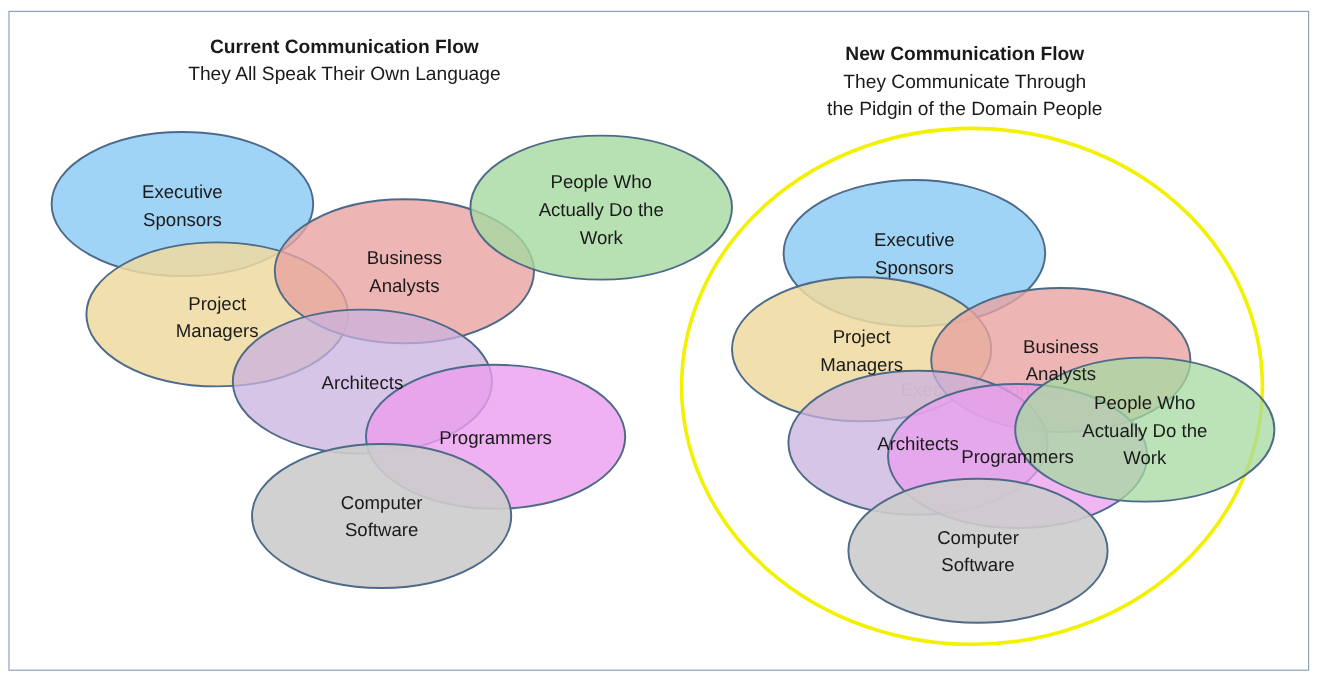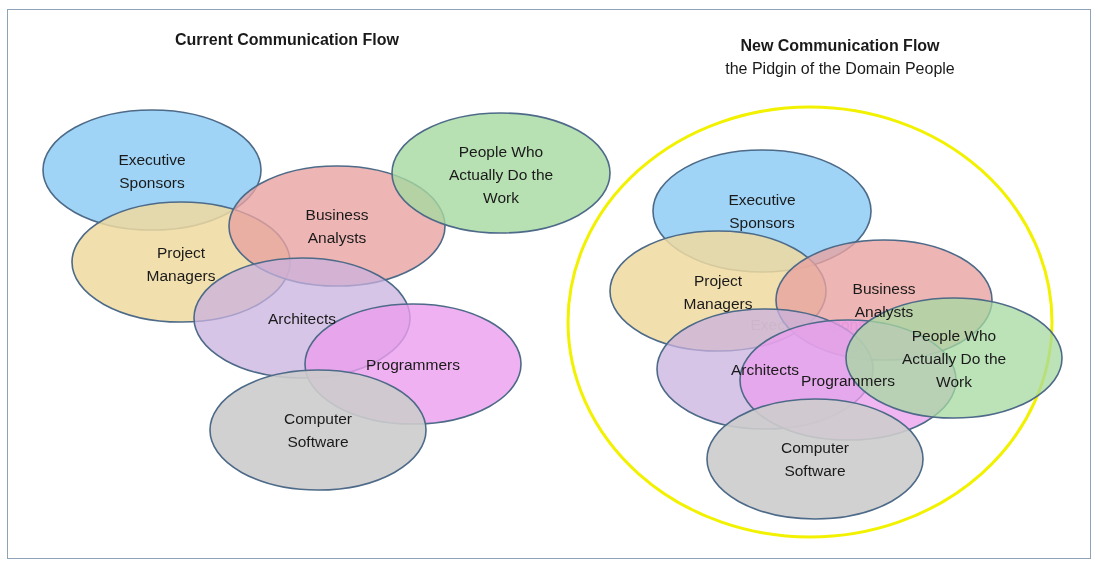--- a/index.html
+++ b/index.html
@@ -120,18 +120,20 @@
         <text text-anchor="middle"><tspan x="765" y="375">Architects</tspan></text>
         <text text-anchor="middle"><tspan x="848" y="386">Programmers</tspan></text>
         <text text-anchor="middle"><tspan x="954" y="341">People Who</tspan><tspan x="954" y="364">Actually Do the</tspan><tspan x="954" y="387">Work</tspan></text>
         <text text-anchor="middle"><tspan x="815" y="453">Computer</tspan><tspan x="815" y="476">Software</tspan></text>
       </g>
   </g>
 </svg>
 
 <div class="panel-title" id="left-title" style="left: 287px; top: 28px;">
   <span class="t-main">Current Communication Flow</span>
+  <span class="t-sub">They All Speak Their Own Language</span>
 </div>
 
-<div class="panel-title" id="right-title" style="left: 840px; top: 34px;">
+<div class="panel-title" id="right-title" style="left: 804px; top: 34px;">
   <span class="t-main">New Communication Flow</span>
+  <span class="t-sub">They Communicate Through</span>
   <span class="t-sub">the Pidgin of the Domain People</span>
 </div>
 
 </body></html>

